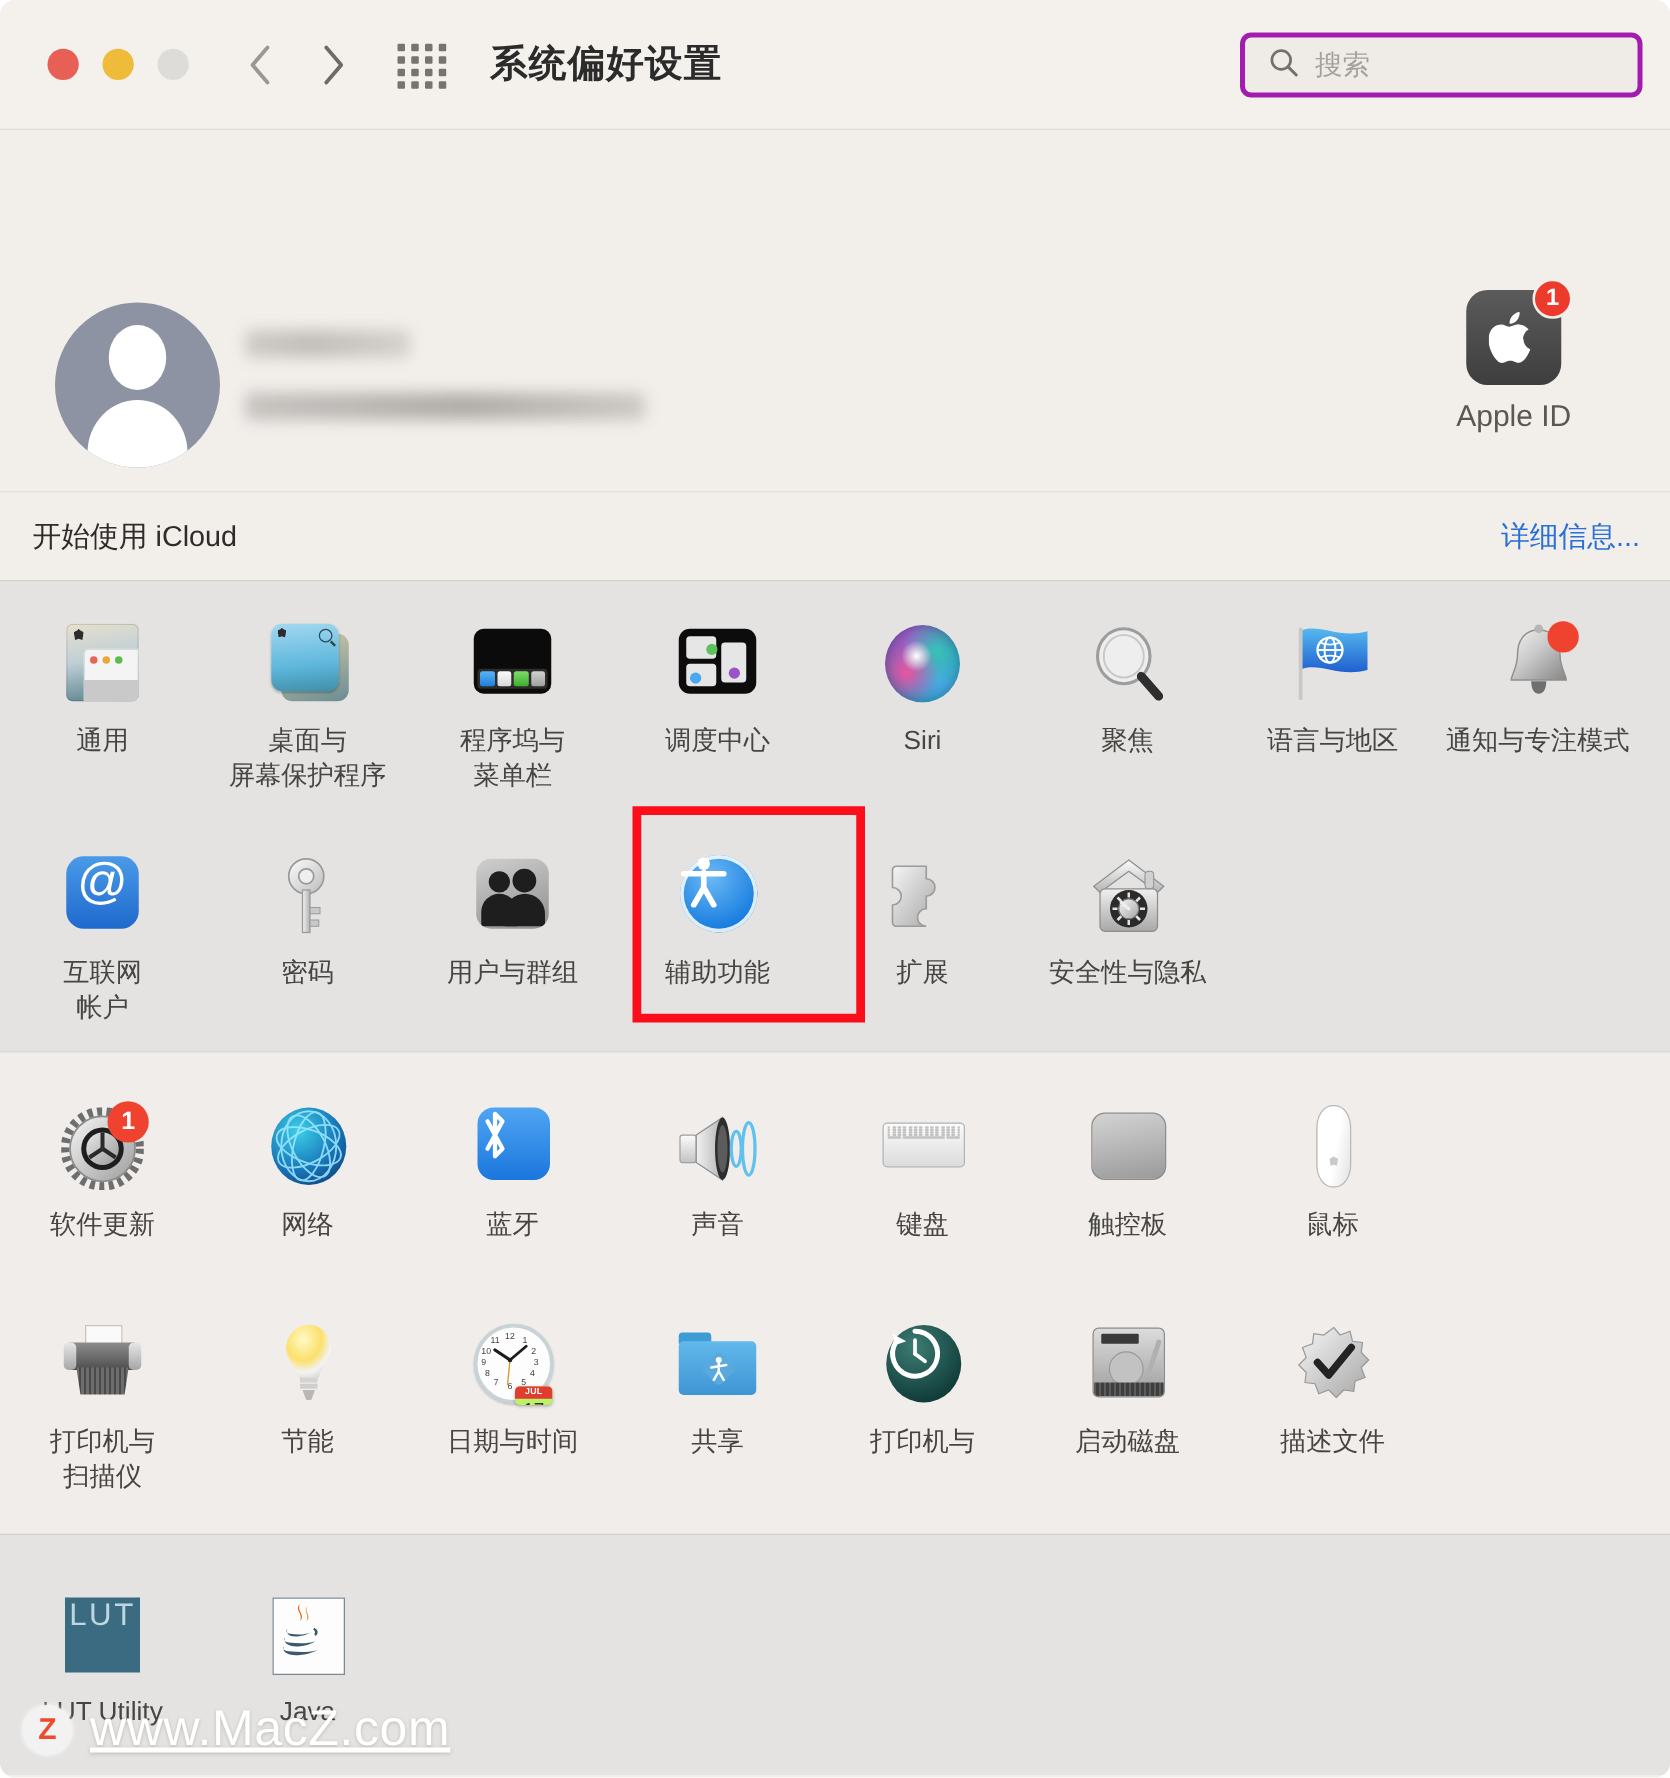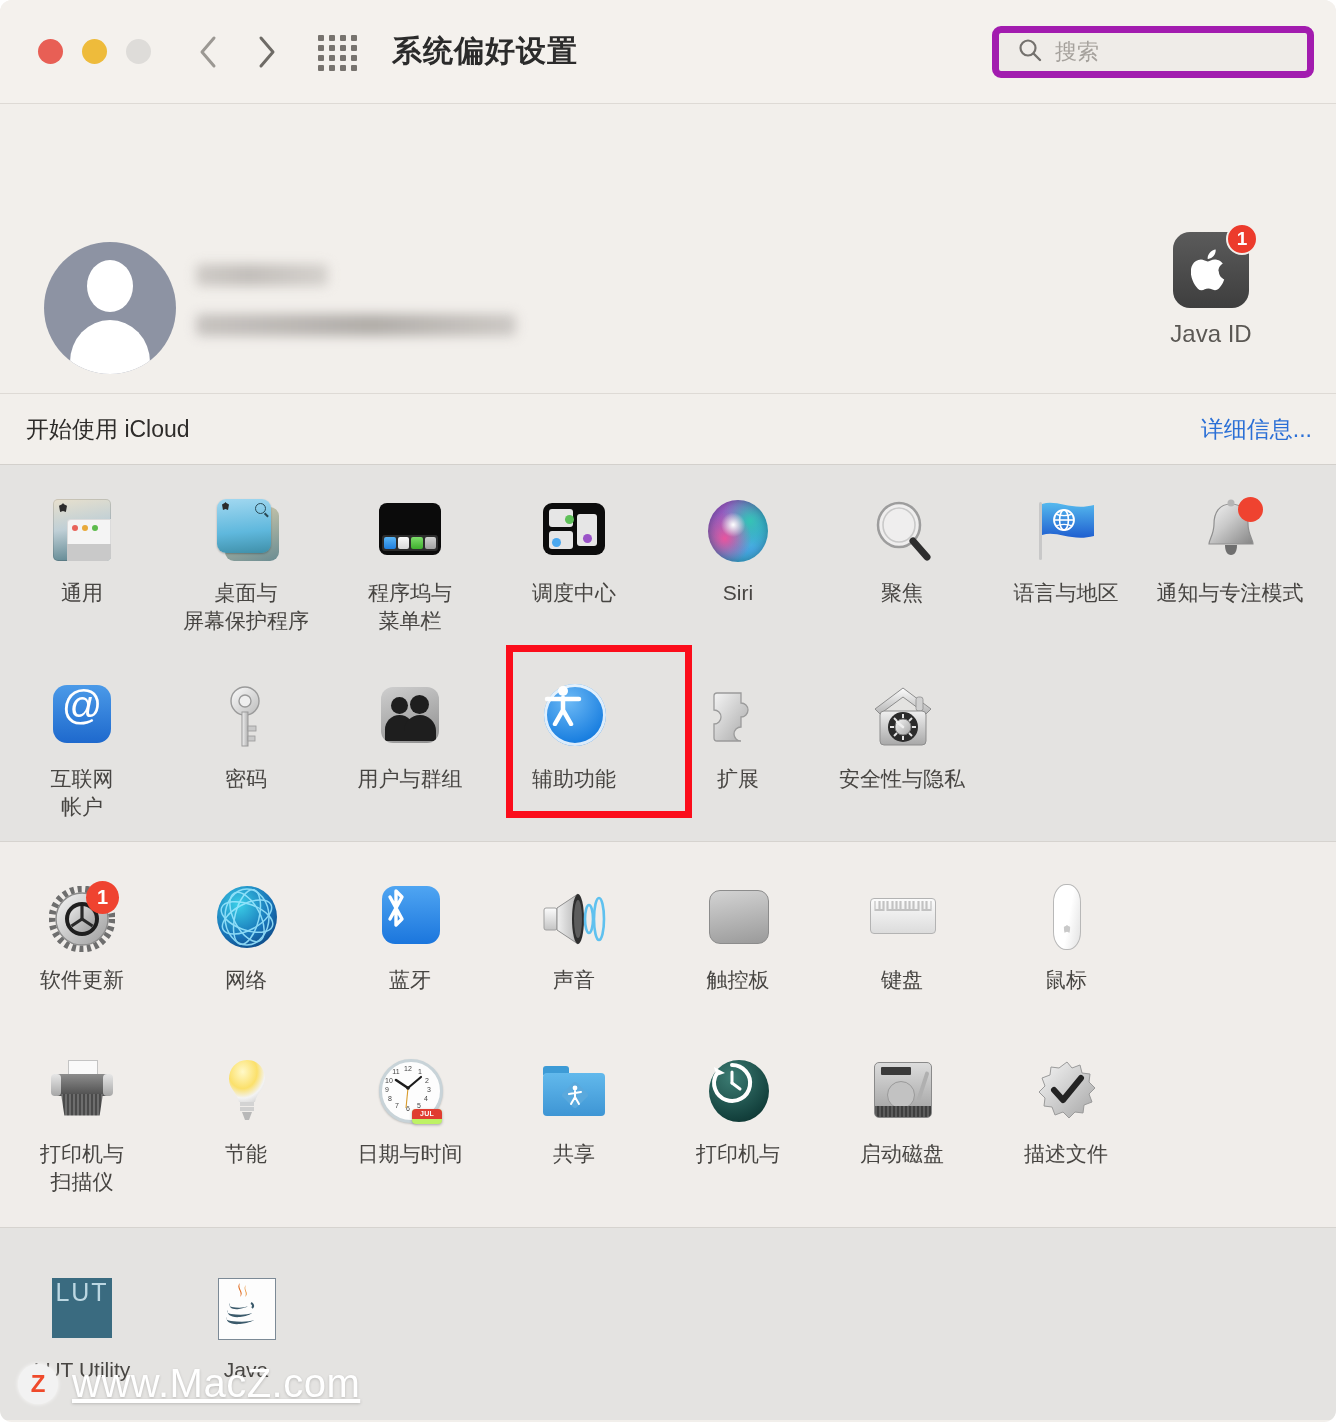--- a/index.html
+++ b/index.html
@@ -89,21 +89,21 @@
     letter-spacing: 1px;
   }
 
   .searchbox {
     position: absolute;
     right: 22px;
     top: 26px;
     width: 322px;
     height: 52px;
     background: #efece8;
-    border: 7px solid #a21caf;
+    border: 4px solid #a21caf;
     border-radius: 9px;
     display: flex;
     align-items: center;
     box-sizing: border-box;
   }
   .searchbox .mag {
     margin-left: 18px;
     margin-right: 12px;
     flex: 0 0 auto;
     display: block;
@@ -637,21 +637,21 @@
     <div class="appleid">
       <span class="appleid-badge-wrap">
         <span class="appleid-icon">
           <svg width="40" height="46" viewBox="0 0 40 46">
             <path d="M27.4 24.3c0-5.1 4.2-7.5 4.4-7.7-2.4-3.5-6.1-4-7.4-4.1-3.2-.3-6.2 1.9-7.8 1.9-1.6 0-4.1-1.8-6.7-1.8-3.5.1-6.7 2-8.4 5.1-3.6 6.2-.9 15.4 2.6 20.5 1.7 2.5 3.8 5.2 6.5 5.1 2.6-.1 3.6-1.7 6.7-1.7s4 1.7 6.8 1.6c2.8-.1 4.6-2.5 6.3-5 2-2.9 2.8-5.7 2.8-5.8-.1-.1-5.4-2.1-5.4-8.1z" fill="#ffffff"></path>
             <path d="M22.6 9.1c1.4-1.7 2.3-4.1 2.1-6.5-2 .1-4.5 1.4-5.9 3.1-1.3 1.5-2.4 3.9-2.1 6.2 2.2.2 4.5-1.1 5.9-2.8z" fill="#ffffff"></path>
           </svg>
         </span>
         <span class="badge">1</span>
       </span>
-      <div class="appleid-label">Java ID</div>
+      <div class="appleid-label">Apple ID</div>
     </div>
   </div>
 
   <div class="icloud-row">
     <span class="icloud-text">开始使用 iCloud</span>
     <span class="icloud-more">详细信息...</span>
   </div>
 
   <div class="section sec-a">
 
@@ -984,27 +984,20 @@
                   </linearGradient>
               </defs>
             </svg>
           </span>
         </div>
         <div class="lbl">声音</div>
       </div>
 
       <div class="cell">
         <div class="ic">
-          <div class="i-tp"></div>
-        </div>
-        <div class="lbl">触控板</div>
-      </div>
-
-      <div class="cell">
-        <div class="ic">
           <div class="i-kbd">
             <div class="kr">
                 <i></i>
                 <i></i>
                 <i></i>
                 <i></i>
                 <i></i>
                 <i></i>
                 <i></i>
                 <i></i>
@@ -1064,20 +1057,27 @@
                 <i></i>
               </div>
             <div class="kr">
                 <i style="grid-column:span 3"></i>
                 <i style="grid-column:span 8"></i>
                 <i style="grid-column:span 3"></i>
               </div>
           </div>
         </div>
         <div class="lbl">键盘</div>
+      </div>
+
+      <div class="cell">
+        <div class="ic">
+          <div class="i-tp"></div>
+        </div>
+        <div class="lbl">触控板</div>
       </div>
 
       <div class="cell">
         <div class="ic">
           <div class="i-ms">
               <div class="apl"></div>
             </div>
         </div>
         <div class="lbl">鼠标</div>
       </div>

